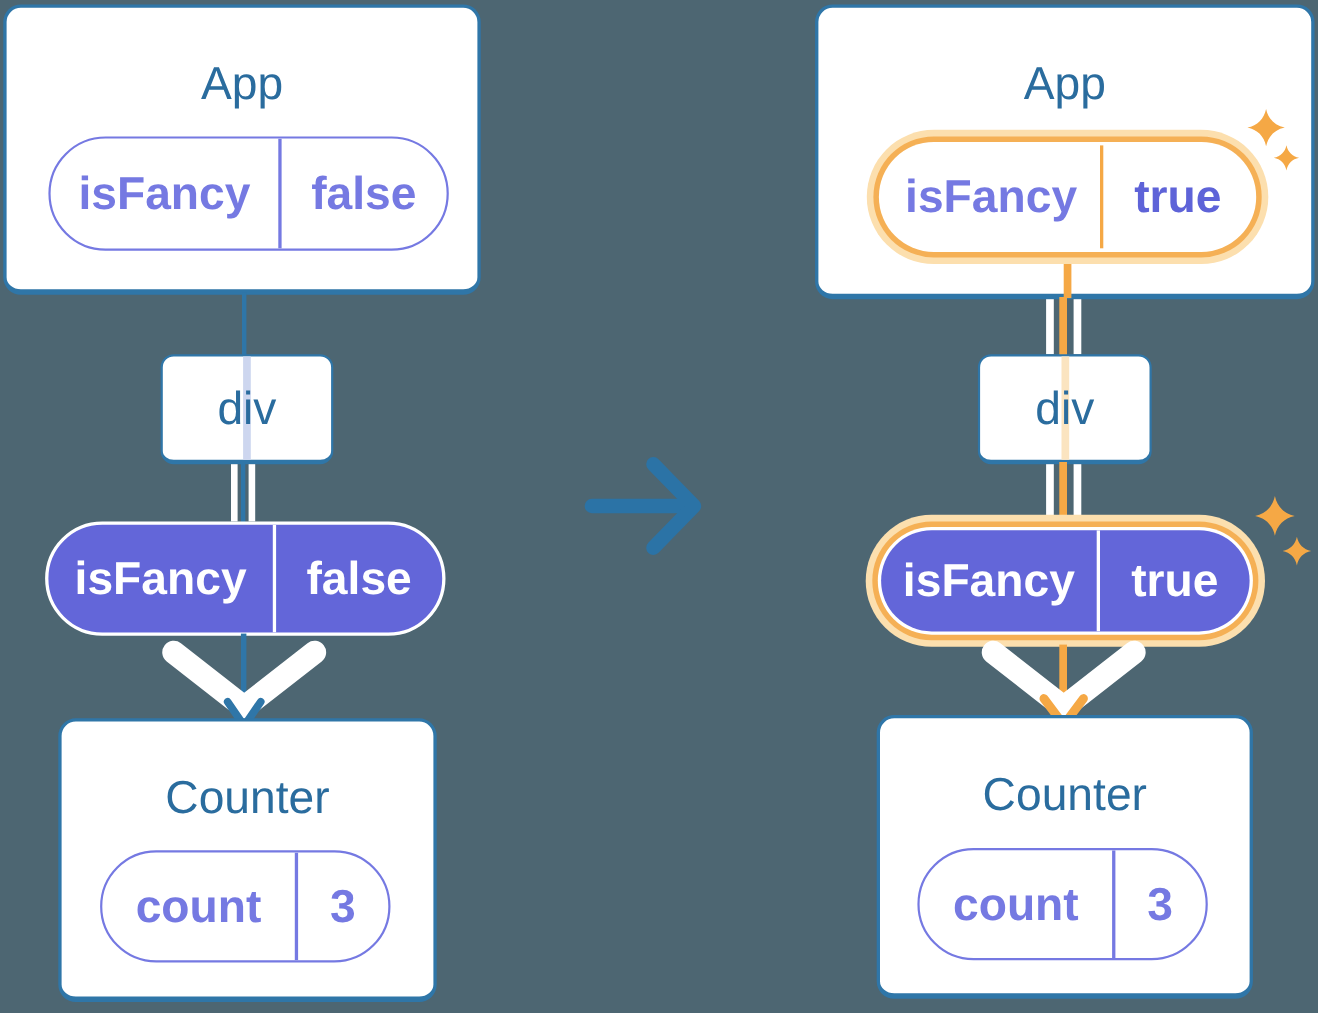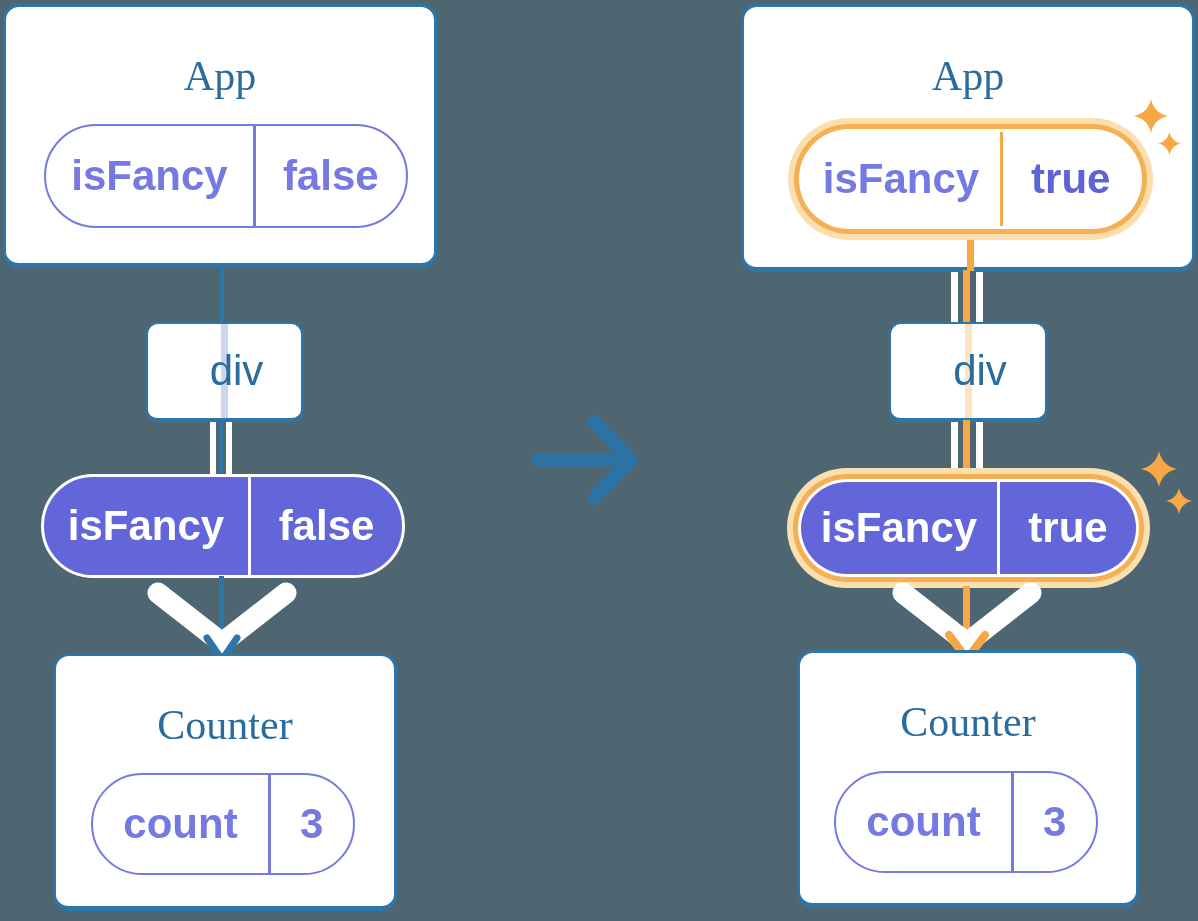--- a/index.html
+++ b/index.html
@@ -14,26 +14,25 @@
   .card{
     position:absolute;background:#fff;border-radius:16px;
     border:3px solid var(--blue-border,#2F76A8);
     border-bottom-width:5px;
   }
   .card.small{border-radius:12px;border-width:2.5px;border-bottom-width:4px;}
   .card-title{
     position:absolute;left:0;width:100%;text-align:center;
     font-size:42px;font-weight:500;color:var(--blue-text,#2A6C9E);
     line-height:1.1;
-    font-family:Liberation Serif, serif;
   }
   .div-label{
     position:relative;z-index:2;width:100%;height:100%;
     display:flex;align-items:center;justify-content:center;
-    font-size:42px;font-weight:500;color:var(--blue-text,#2A6C9E);margin-left:12px;
+    font-size:42px;font-weight:500;color:var(--blue-text,#2A6C9E);
   }
   .trace{position:absolute;top:0;bottom:0;left:50%;width:7px;margin-left:-3.5px;z-index:1;}
 
   
   .pill{
     position:absolute;display:flex;align-items:stretch;
     border-radius:999px;overflow:hidden;
   }
   .pill .cell{
     display:flex;align-items:center;justify-content:center;

